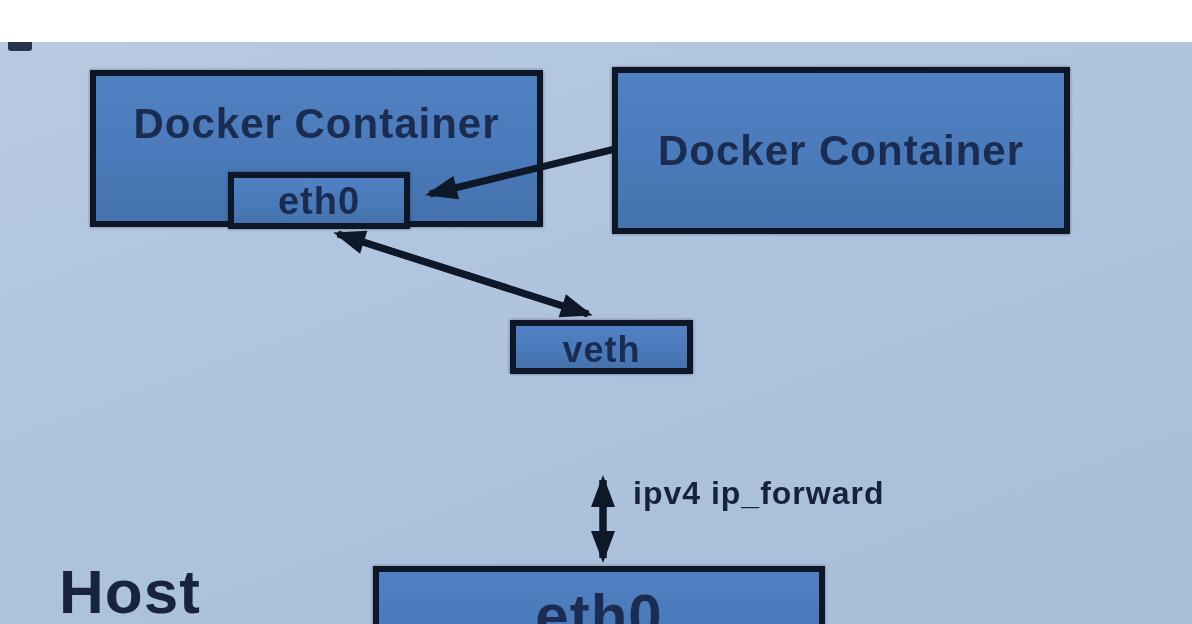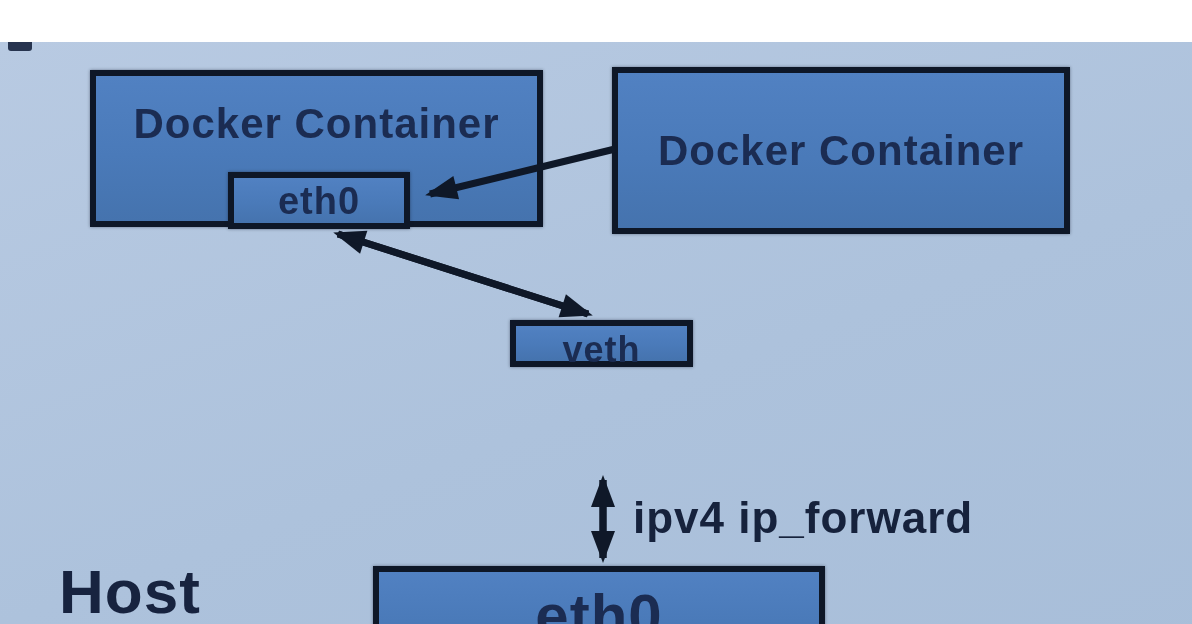--- a/index.html
+++ b/index.html
@@ -27,31 +27,31 @@
     letter-spacing:1px;
   }
   #container-left{left:90px;top:28px;width:453px;height:157px;}
   #container-left .lbl{font-size:42px;padding-top:24px;}
   #container-right{left:612px;top:25px;width:458px;height:167px;}
   #container-right .lbl{font-size:42px;line-height:155px;}
   #eth0-container{left:228px;top:130px;width:182px;height:57px;z-index:3;}
   #eth0-container .lbl{font-size:38px;line-height:46px;}
   #bridge{left:40px;top:305px;width:1128px;height:125px;z-index:1;}
   #bridge .lbl{font-size:46px;padding-top:40px;}
-  #veth{left:510px;top:278px;width:183px;height:47px;z-index:2;}
+  #veth{left:510px;top:278px;width:183px;height:54px;z-index:2;}
   #veth .lbl{font-size:36px;line-height:48px;}
   #eth0-host{left:373px;top:524px;width:452px;height:100px;}
   #eth0-host .lbl{font-size:60px;line-height:88px;}
   .floating-label{
     position:absolute;
     white-space:nowrap;
     letter-spacing:1px;
   }
   #host-label{left:59px;top:514px;font-size:62px;color:#17233f;}
-  #ipforward-label{left:633px;top:451px;font-size:44px;color:#16223c;}
+  #ipforward-label{left:633px;top:433px;font-size:32px;color:#16223c;}
   #arrow-layer{
     position:absolute;left:0;top:0;width:1192px;height:624px;
     z-index:5;pointer-events:none;
   }
   #arrow-layer line{stroke:#0f1828;stroke-width:7;}
   #arrow-layer .head{fill:#0f1828;stroke:none;}
   #video-artifact{
     position:absolute;left:8px;top:0;width:24px;height:9px;
     background:#27344f;border-radius:0 0 3px 3px;
   }

